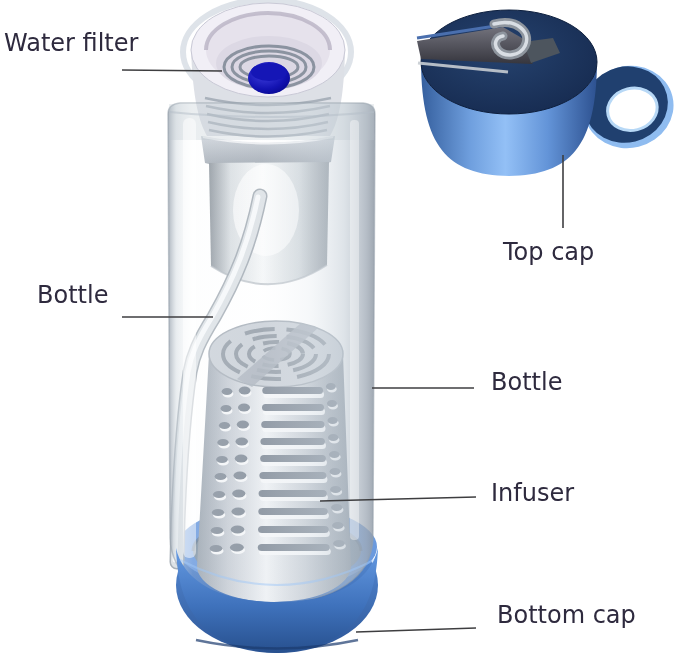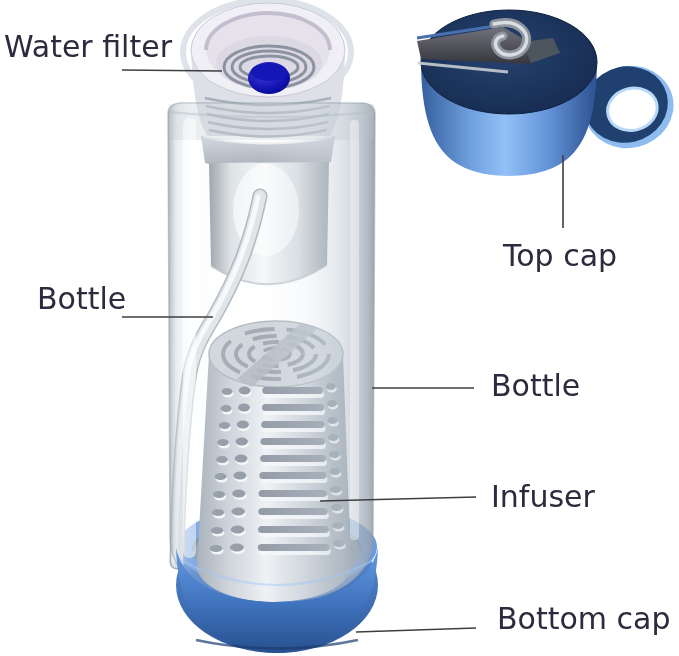--- a/index.html
+++ b/index.html
@@ -6,21 +6,21 @@
   .stage{
     position:relative;
     width:679px;height:656px;
     background:#ffffff;
     overflow:hidden;
     font-family:"DejaVu Sans","Liberation Sans",sans-serif;
   }
   .art{position:absolute;left:0;top:0;width:679px;height:656px;display:block;}
   .lbl{
     position:absolute;
-    font-size:30px;
+    font-size:24px;
     line-height:1.05;
     color:#2e2a3e;
     letter-spacing:0px;
     white-space:nowrap;
     user-select:none;
   }
 </style>
 </head>
 <body>
 

